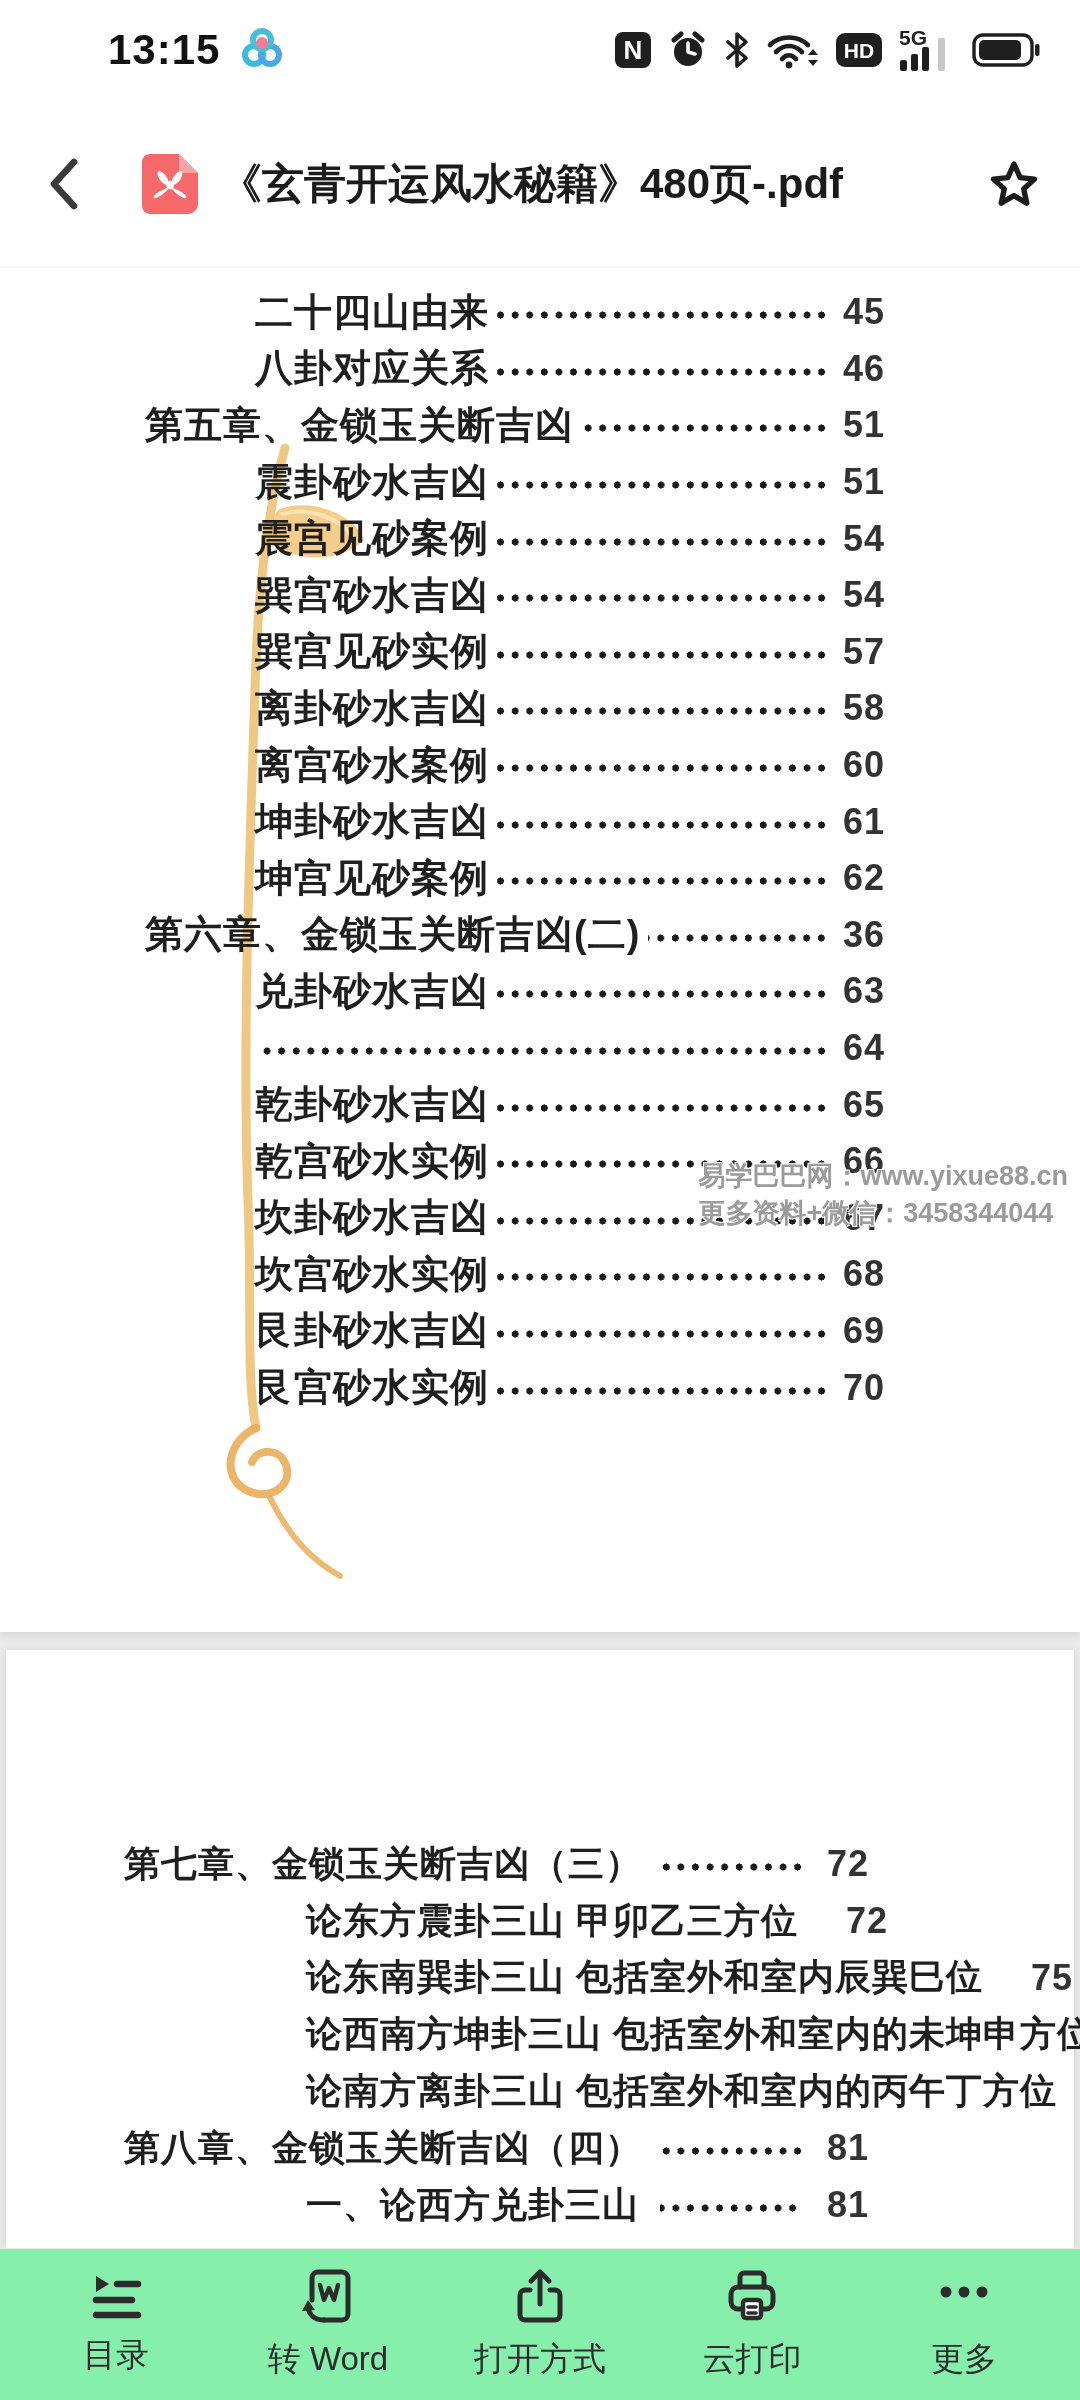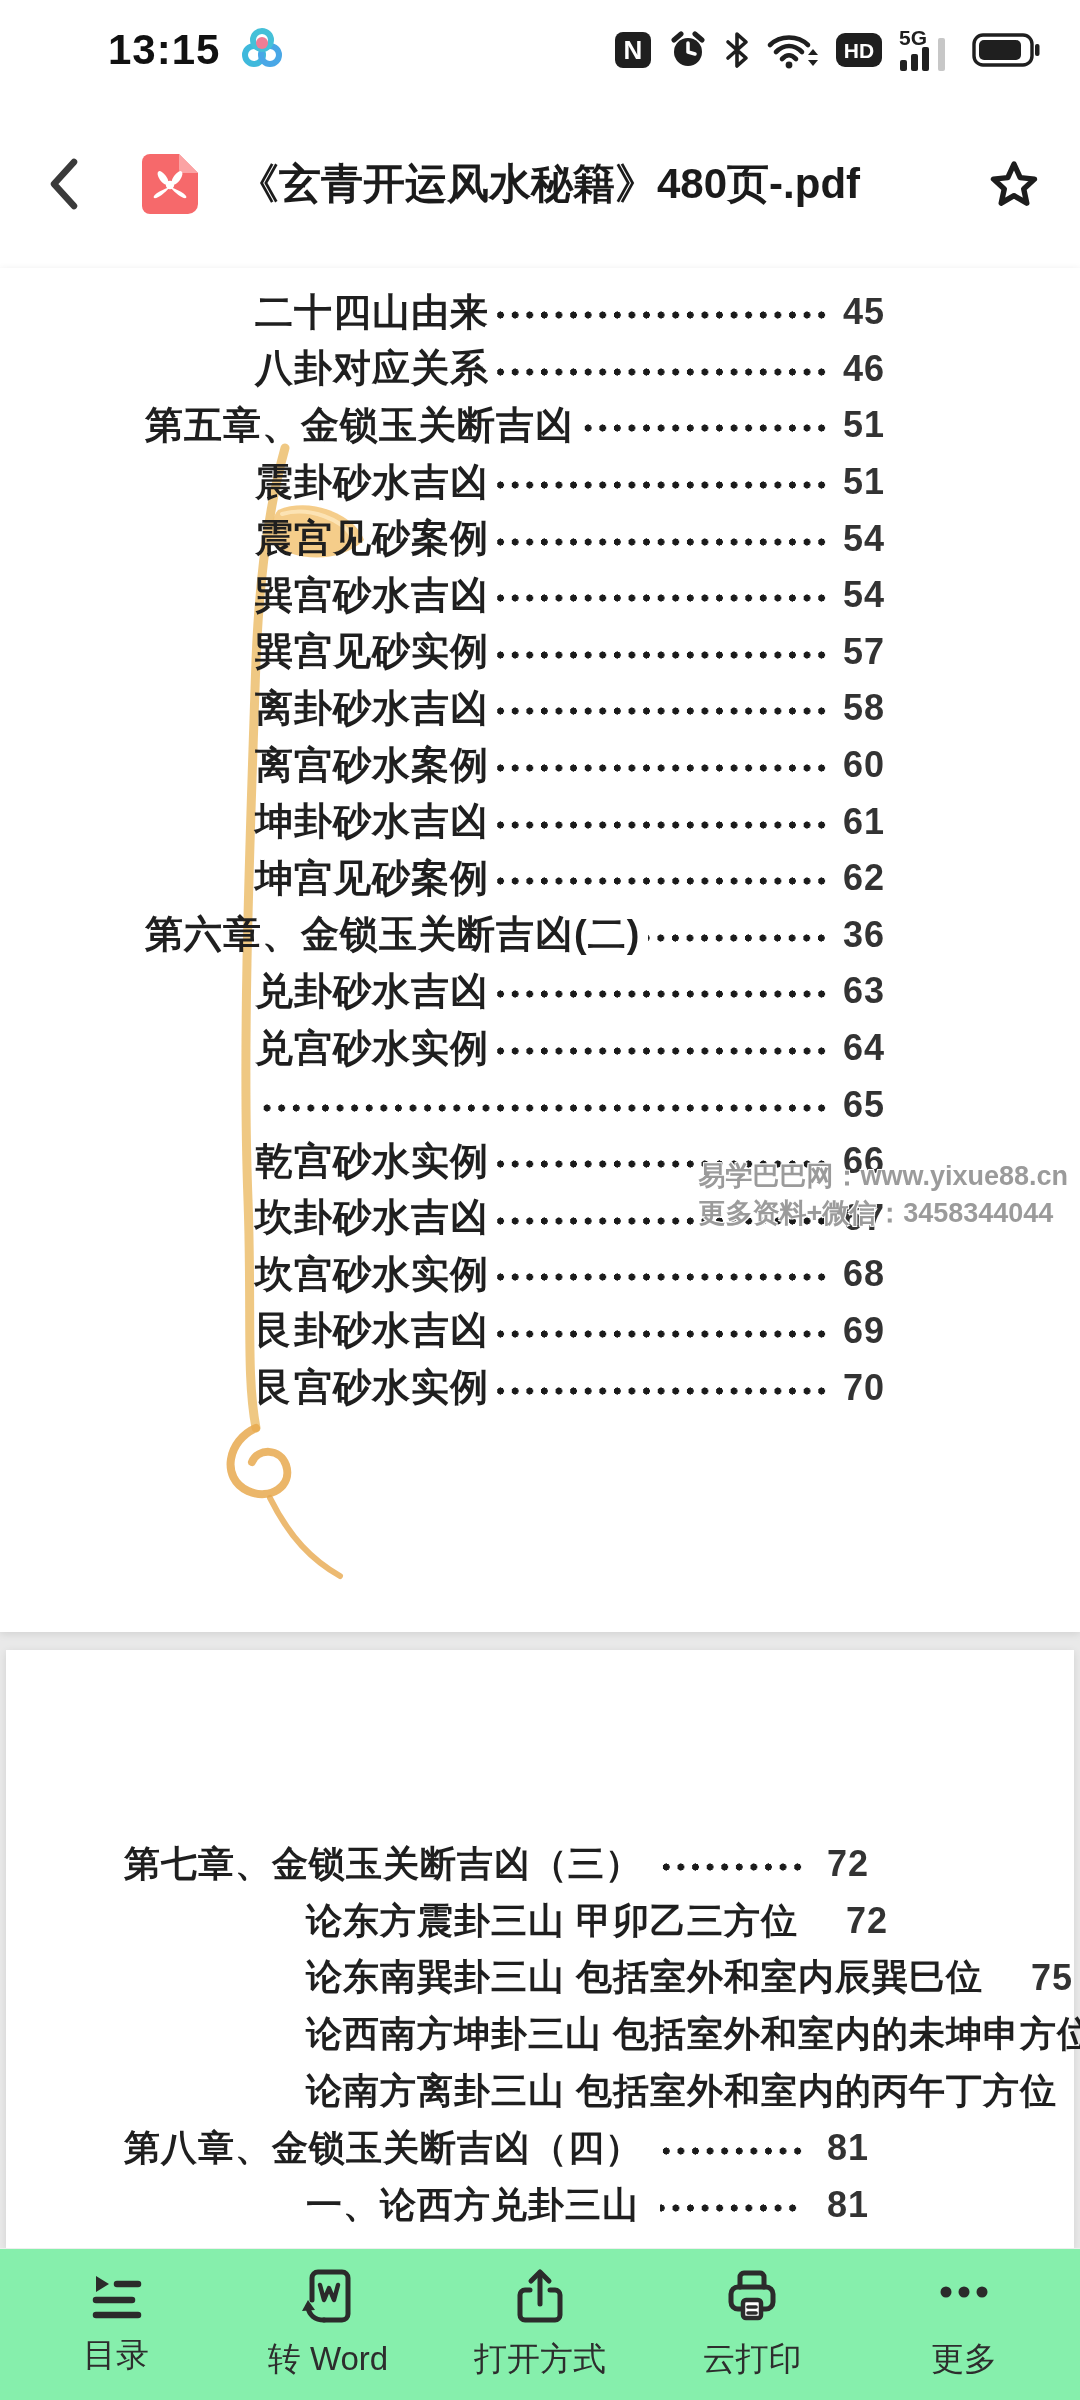--- a/index.html
+++ b/index.html
@@ -14,21 +14,21 @@
     display:flex;align-items:center;justify-content:space-between;padding:0 36px;box-sizing:border-box;}
   .sb-left{display:flex;align-items:center;gap:18px;margin-left:72px;}
   .sb-time{font-size:42px;font-weight:600;color:#111;letter-spacing:1px;}
   .sb-right{display:flex;align-items:center;gap:16px;margin-right:4px;}
   .sb-right svg{display:block;}
   
   .header{position:absolute;left:0;top:100px;width:1080px;height:168px;background:#fff;
     display:flex;align-items:center;box-sizing:border-box;padding:0 34px;}
   .back-btn{width:60px;height:60px;display:flex;align-items:center;justify-content:center;flex:0 0 auto;}
   .pdf-icon{position:relative;width:56px;height:60px;margin-left:48px;flex:0 0 auto;}
-  .title{margin-left:39px;font-size:42px;font-weight:700;color:#1b1b1b;white-space:nowrap;
+  .title{margin-left:22px;font-size:42px;font-weight:700;color:#1b1b1b;white-space:nowrap;
     overflow:hidden;text-overflow:ellipsis;flex:1 1 auto;letter-spacing:0px;}
   .star-btn{width:64px;height:64px;display:flex;align-items:center;justify-content:center;flex:0 0 auto;margin-left:8px;}
   
   .viewport{position:absolute;left:0;top:268px;width:1080px;height:1980px;background:#e9e9e9;}
   .page{position:absolute;background:#fff;box-shadow:0 2px 8px rgba(0,0,0,.10);}
   .page1{left:0;top:0;width:1080px;height:1364px;}
   .page2{left:6px;top:1382px;width:1068px;height:598px;}
   
   .rows{position:absolute;left:0;width:100%;}
   .page1 .rows{top:16px;}
@@ -226,25 +226,25 @@
           <span class="toc-label">第六章、金锁玉关断吉凶(二)</span>
           <span class="dots"></span>
           <span class="toc-page">36</span>
         </div>
         <div class="toc-row lvl2">
           <span class="toc-label">兑卦砂水吉凶</span>
           <span class="dots"></span>
           <span class="toc-page">63</span>
         </div>
         <div class="toc-row lvl2">
-          <span class="toc-label">兑宫砂水实例</span>
           <span class="dots"></span>
           <span class="toc-page">64</span>
         </div>
         <div class="toc-row lvl2">
+          <span class="toc-label">乾卦砂水吉凶</span>
           <span class="dots"></span>
           <span class="toc-page">65</span>
         </div>
         <div class="toc-row lvl2">
           <span class="toc-label">乾宫砂水实例</span>
           <span class="dots"></span>
           <span class="toc-page">66</span>
         </div>
         <div class="toc-row lvl2">
           <span class="toc-label">坎卦砂水吉凶</span>

